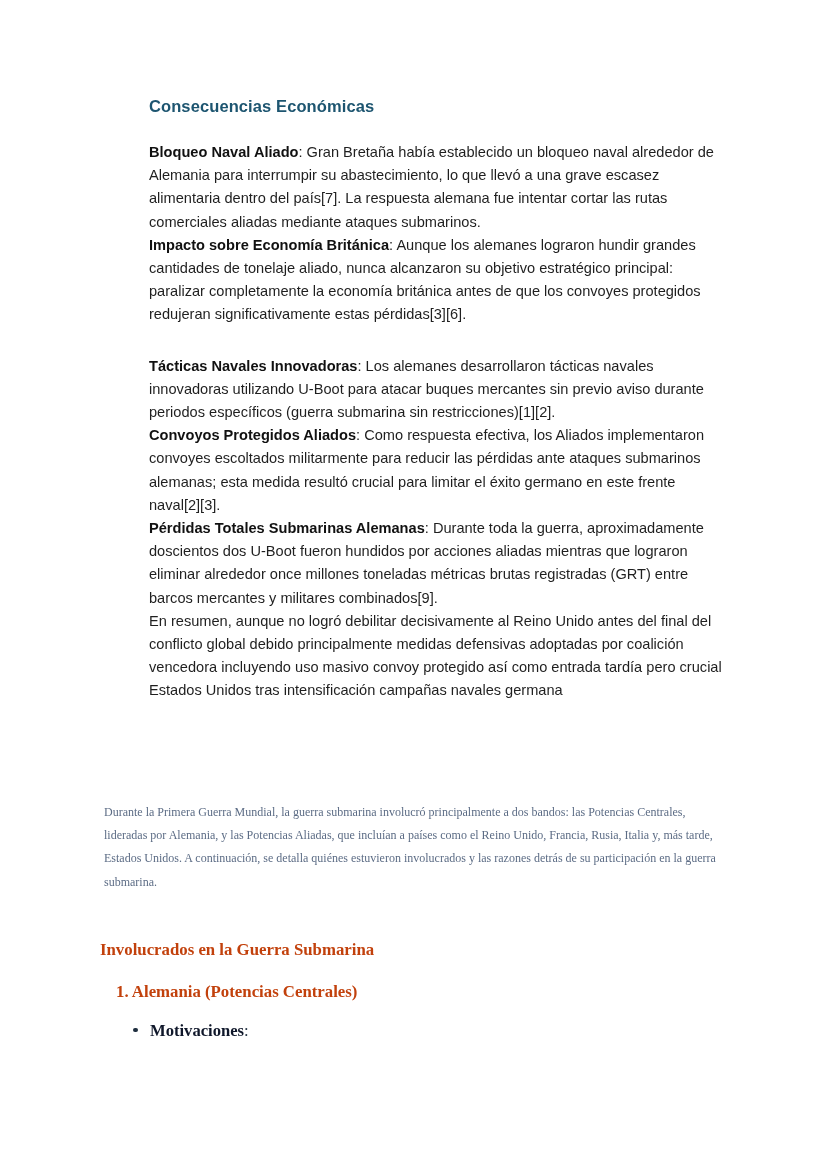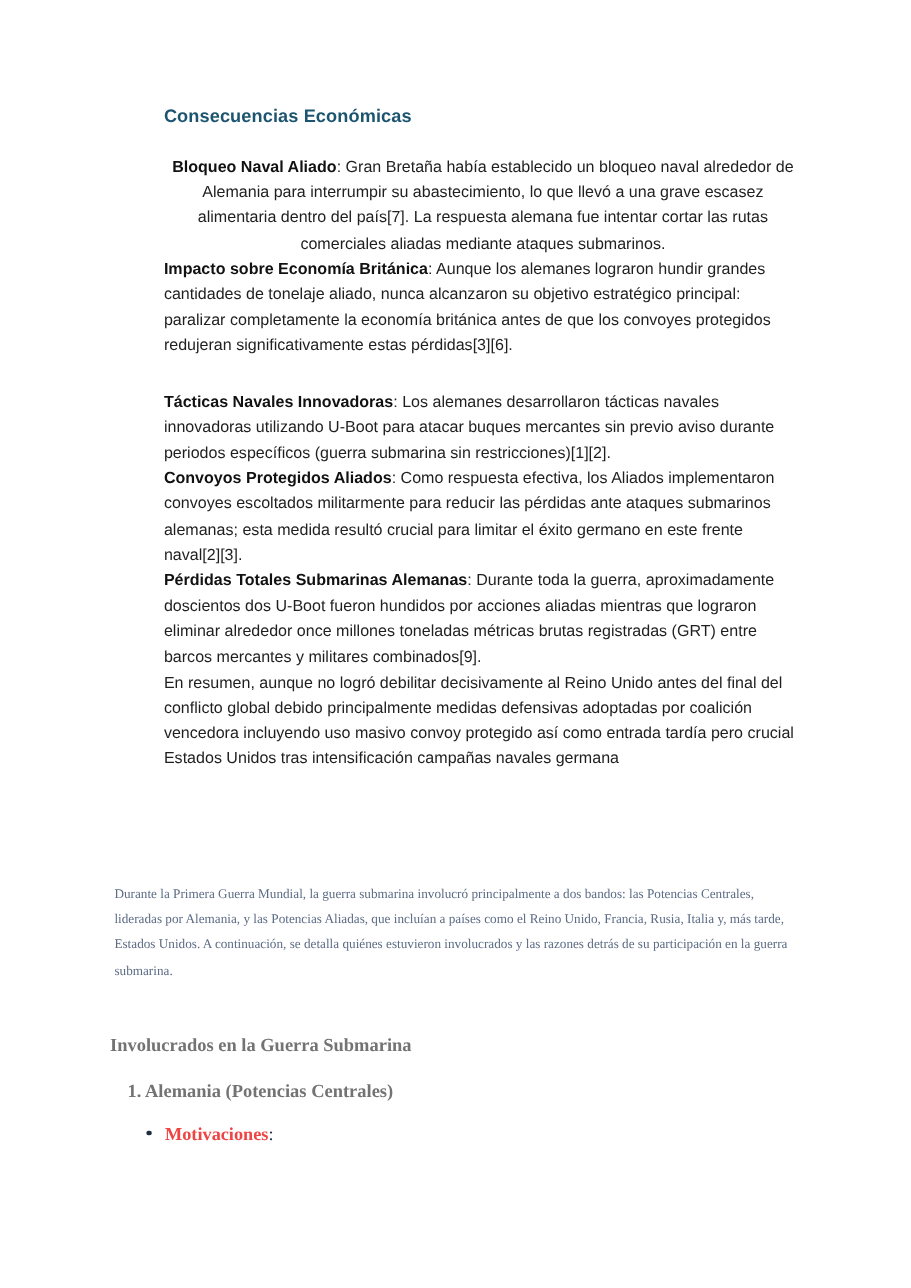--- a/index.html
+++ b/index.html
@@ -50,21 +50,20 @@
     font-family: "Liberation Sans", sans-serif;
     font-size: 14.6px;
     font-weight: normal;
     line-height: 23.2px;
     margin: 0;
     padding: 0;
     text-align: left;
   }
   .p-sans.first-para {
     margin-top: 25px;
-    text-align: center;
   }
   .p-sans.after-h {
     margin-top: 28px;
   }
 
   .p-sans b,
   .p-sans .lead {
     font-weight: bold;
     color: #111111;
   }
@@ -81,21 +80,21 @@
     color: #5c6c85;
     font-family: "Liberation Serif", serif;
     font-size: 12px;
     line-height: 23.2px;
     margin: 4px;
     padding: 0;
     text-align: left;
   }
 
   .h-serif {
-    color: #737373;
+    color: #c2410c;
     font-family: "Liberation Serif", serif;
     font-size: 16.8px;
     font-weight: bold;
     line-height: 22px;
     margin: 0;
     padding: 0;
   }
   .h-serif.involucrados {
     margin-top: 45px;
   }
@@ -122,21 +121,21 @@
     position: absolute;
     left: 33px;
     top: 8px;
     width: 4.5px;
     height: 4.5px;
     border-radius: 50%;
     background: #1f2f3f;
   }
   .bullet-item .term {
     font-weight: bold;
-    color: #ef4444;
+    color: #0f172a;
   }
   .bullet-item .colon {
     font-weight: normal;
     color: #1f2f3f;
   }
 </style>
 </head>
 <body>
 
 <div class="page">

